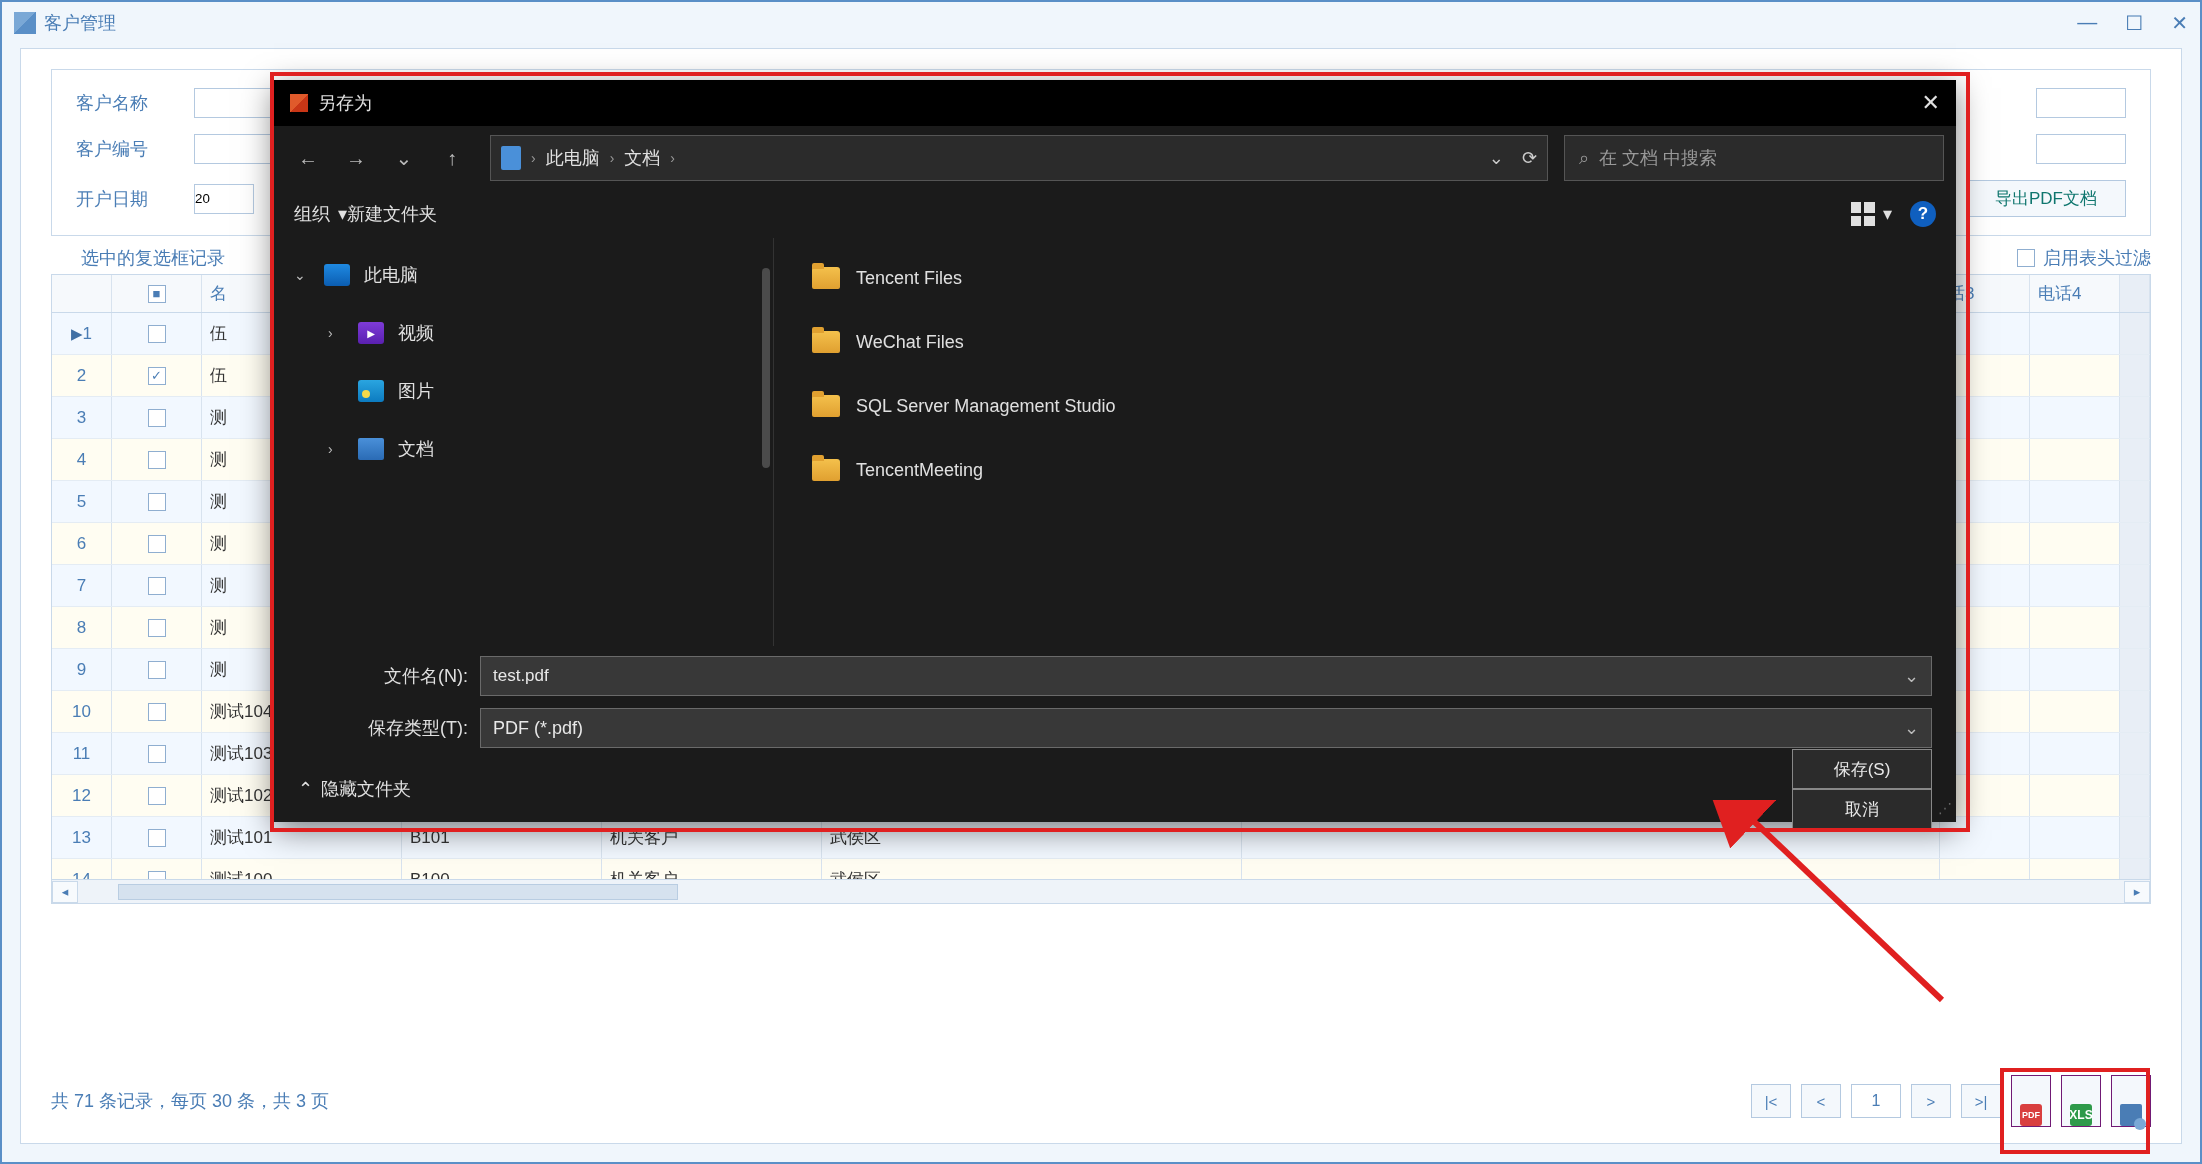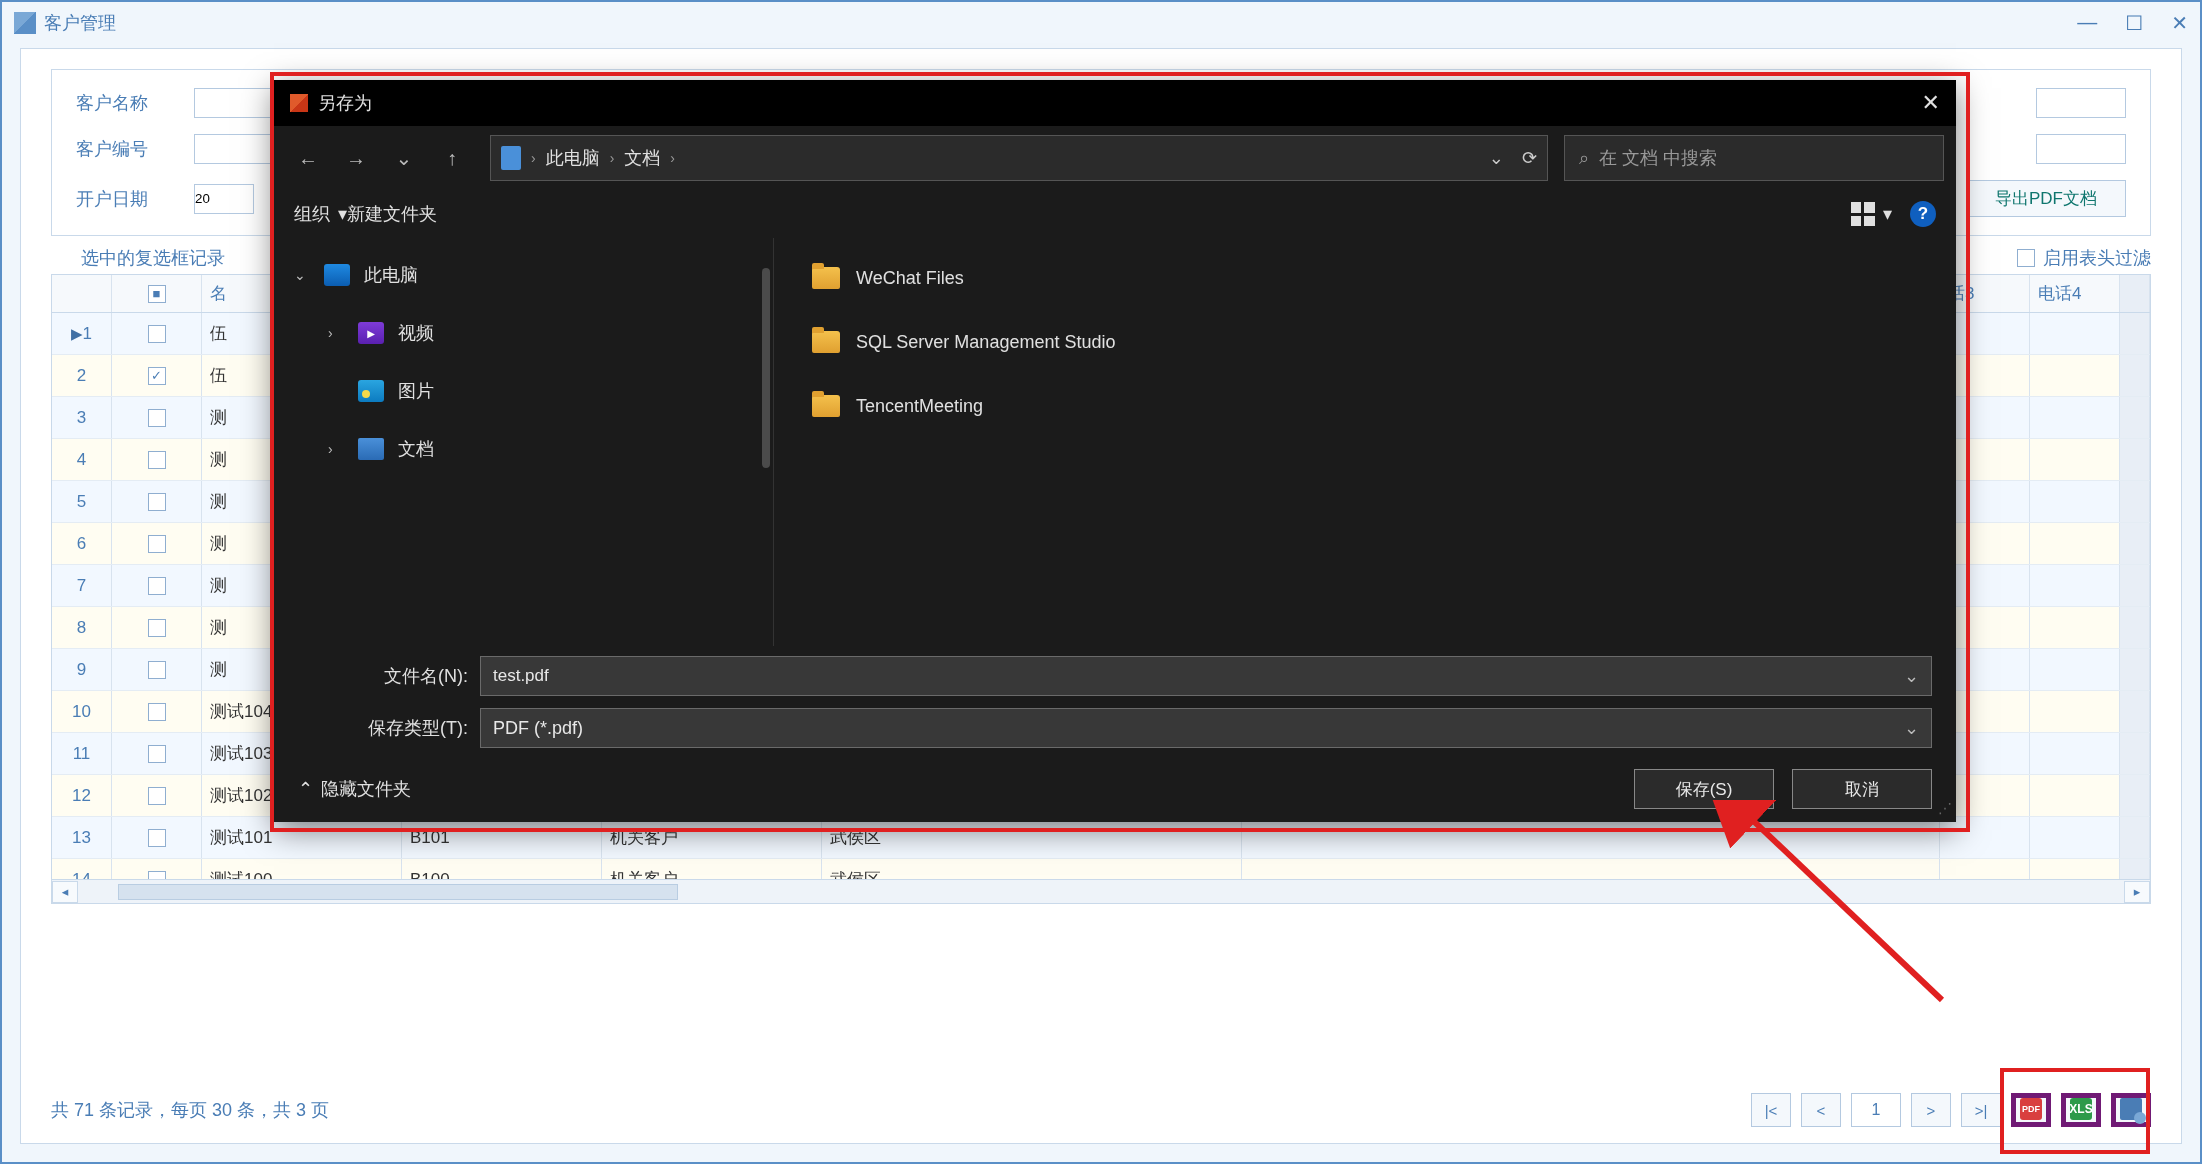--- a/index.html
+++ b/index.html
@@ -168,21 +168,21 @@
   display: flex; align-items: center; justify-content: center;
   font-size: 15px;
 }
 .pg-input {
   width: 50px; height: 34px;
   border: 1px solid #b4c9e0;
   text-align: center;
   color: #4a7db5;
   font-size: 16px;
 }
-.pg-icon { width: 40px; height: 34px; display:flex;align-items:flex-start;justify-content:center; border:5px solid #701a75; background:#f4f8fc;}
+.pg-icon { width: 40px; height: 52px; display:flex;align-items:flex-end;justify-content:center; border:1px solid #701a75; background:#f4f8fc;}
 .icon-pdf { width:22px;height:22px;background:#d93f3f;border-radius:3px;color:#fff;font-size:9px;display:flex;align-items:center;justify-content:center;font-weight:bold;}
 .icon-xls { width:22px;height:22px;background:#2e9a4a;border-radius:3px;color:#fff;font-size:12px;display:flex;align-items:center;justify-content:center;font-weight:bold;}
 .icon-save-setting { width:22px;height:22px;background:#4a7db5;border-radius:2px;position:relative;}
 .icon-save-setting::after{content:"";position:absolute;right:-4px;bottom:-4px;width:12px;height:12px;background:#7aa8d6;border-radius:50%;}
 
 
 .annot {
   position: absolute;
   border: 4px solid #e02020;
   pointer-events: none;
@@ -313,21 +313,21 @@
 .hide-link { display:flex;align-items:center;gap:8px;color:#e0e0e0;cursor:pointer;}
 .dlg-btn {
   width: 140px; height: 40px;
   border:1px solid #888;
   background:#2b2b2b;
   color:#e8e8e8;
   font-size:17px;
   cursor:pointer;
   margin-left: 18px;
 }
-.dlg-actions-right { margin-left:auto; display:flex;}
+.dlg-actions-right { margin-left:auto; display:flex;flex-direction:column;}
 .resize-grip { position:absolute;right:6px;bottom:6px;color:#666;font-size:14px;letter-spacing:-2px;}
 </style>
 </head>
 <body>
 
 <div class="app-window">
 
   <div class="app-titlebar">
     <span class="app-titlebar-icon"></span>
     <span>客户管理</span>
@@ -713,20 +713,24 @@
           </div>
           <div class="tree-item child">
             <span class="tree-chev">›</span>
             <span class="tree-ico ico-doc"></span>
             <span>文档</span>
           </div>
         </div>
       <div class="dlg-files" id="dlg-files">
           <div class="file-item">
             <span class="folder-ico"></span>
+            <span>Tencent Files</span>
+          </div>
+          <div class="file-item">
+            <span class="folder-ico"></span>
             <span>WeChat Files</span>
           </div>
           <div class="file-item">
             <span class="folder-ico"></span>
             <span>SQL Server Management Studio</span>
           </div>
           <div class="file-item">
             <span class="folder-ico"></span>
             <span>TencentMeeting</span>
           </div>

